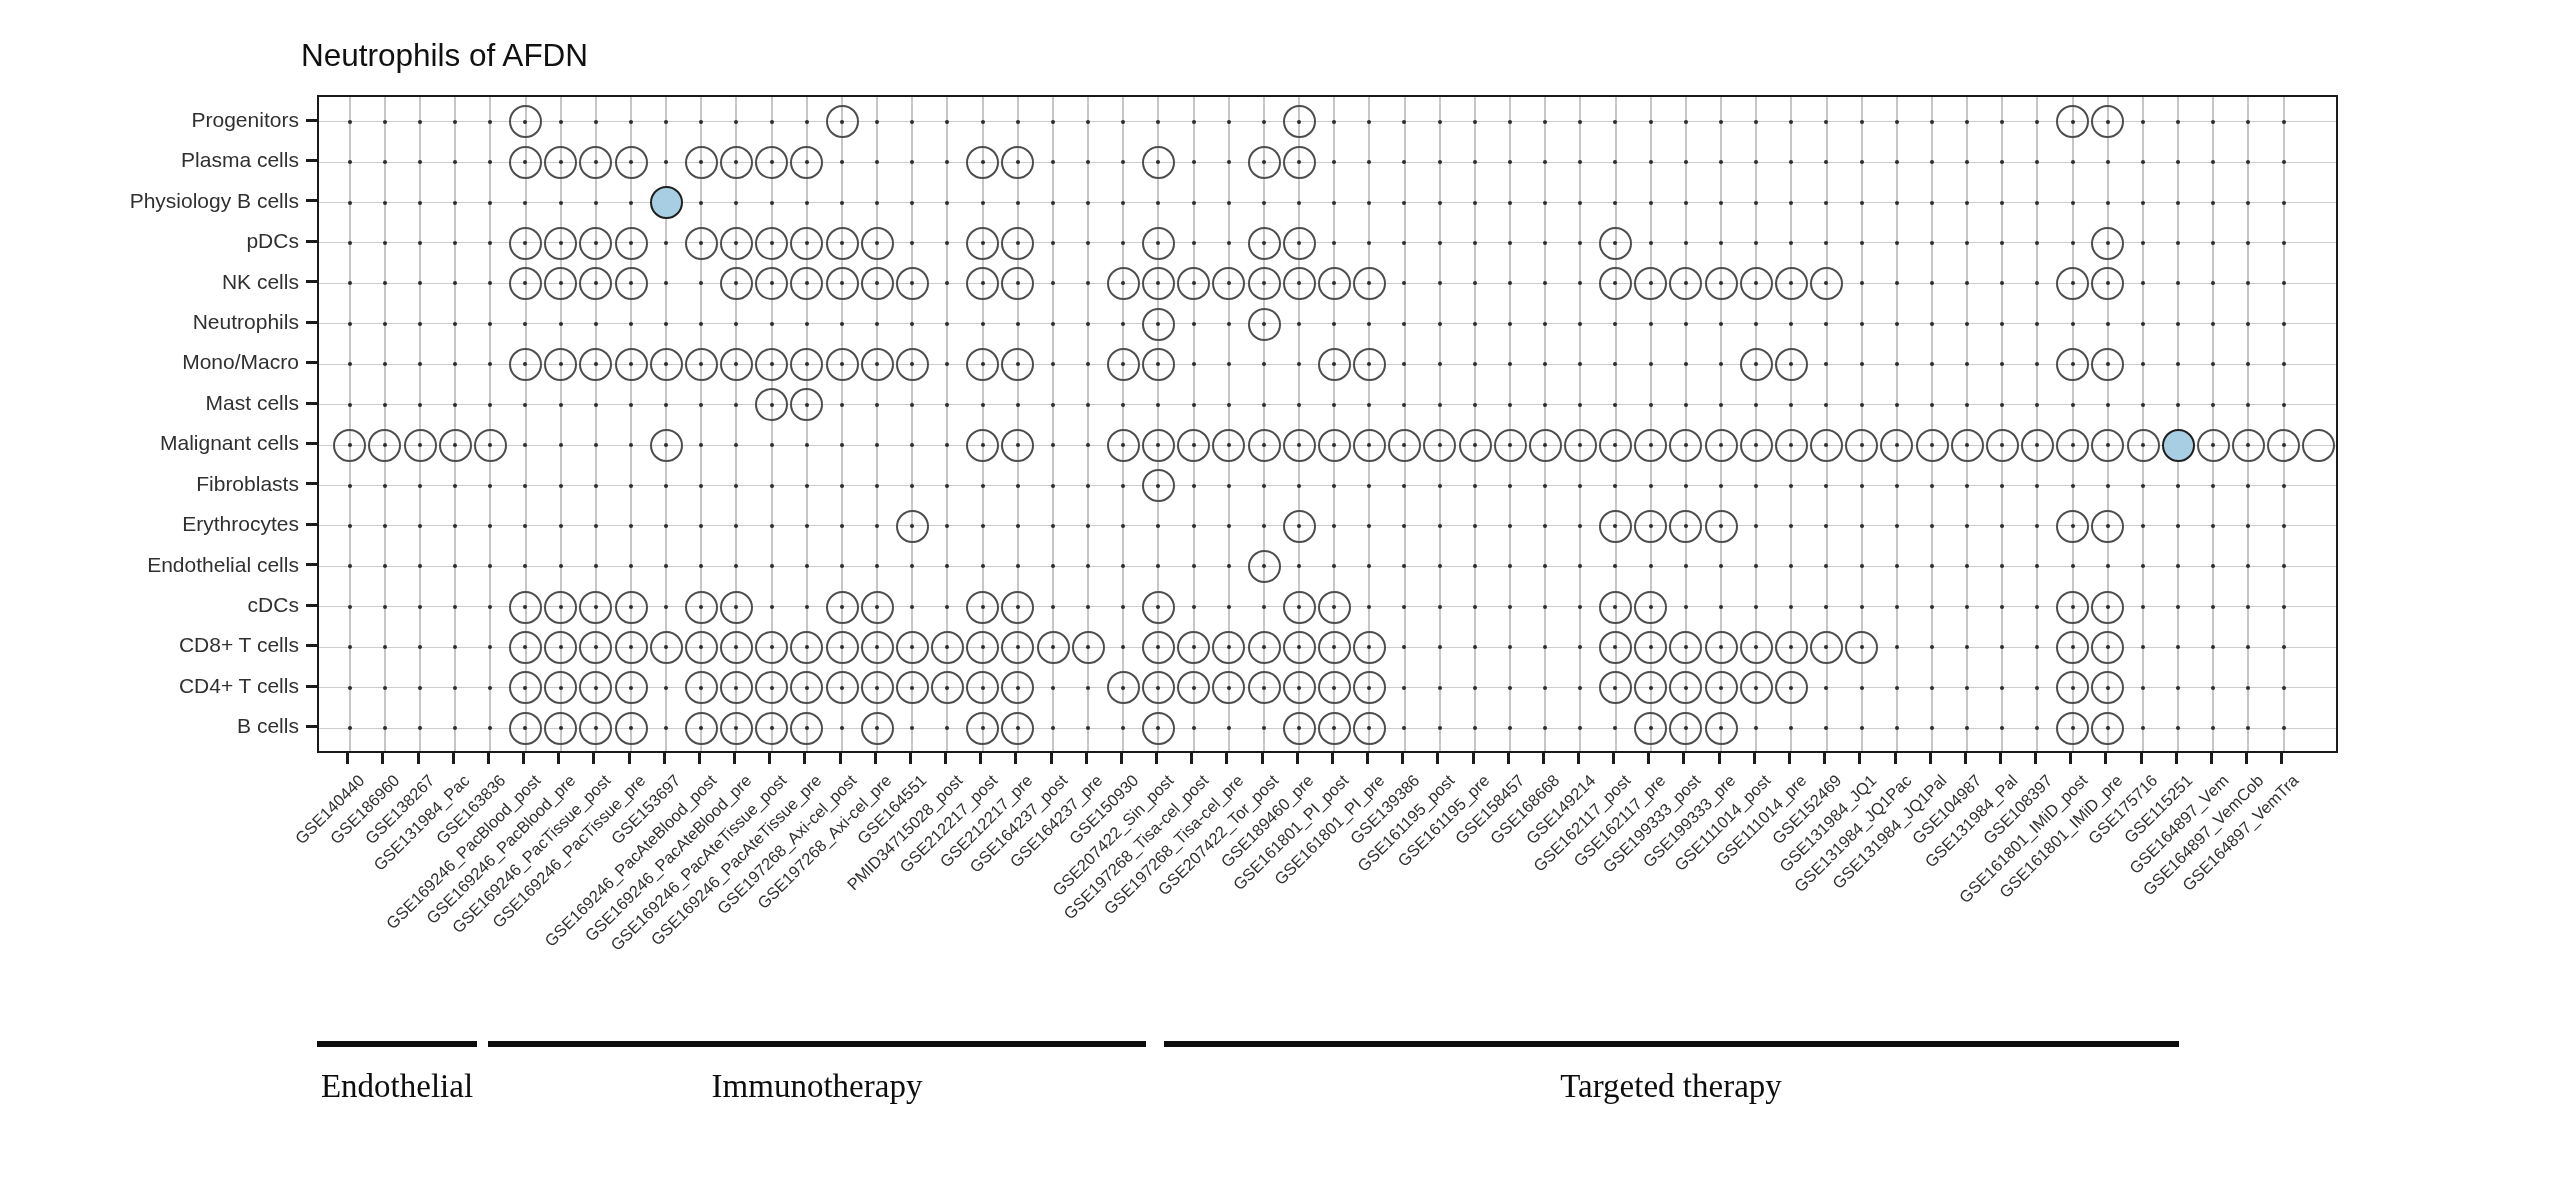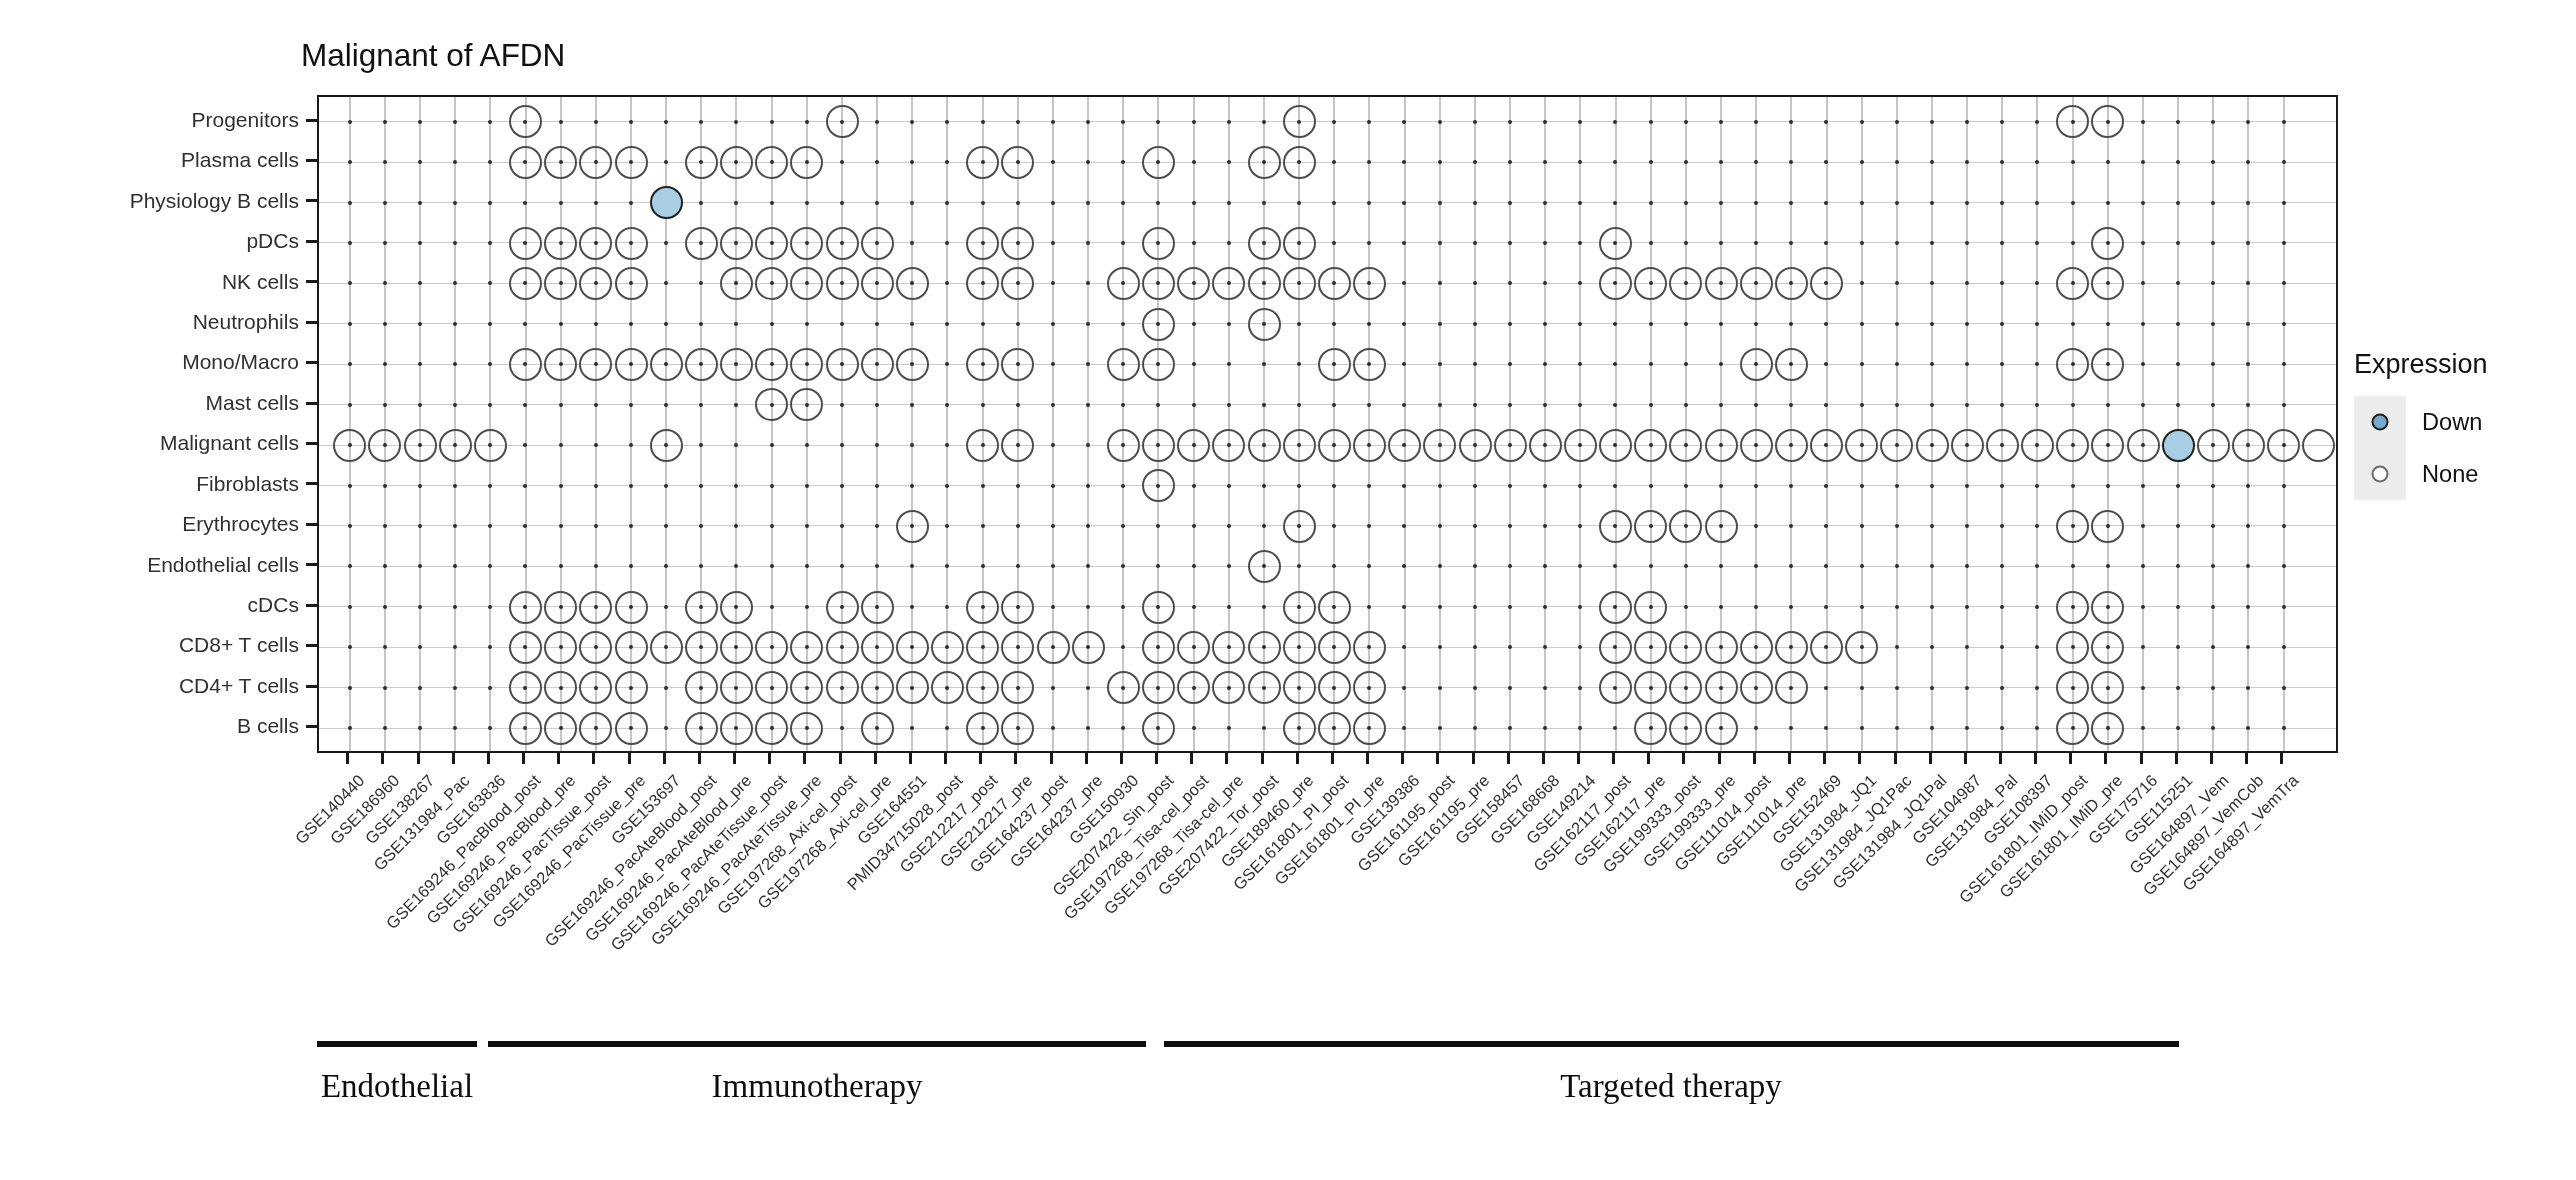--- a/index.html
+++ b/index.html
@@ -27,21 +27,21 @@
           width:17px;height:17px;border-radius:50%;box-sizing:border-box;}
   .keydot.down{background:#74aacf;border:2.1px solid #1f1f1f;}
   .keydot.none{background:#ffffff;border:2.1px solid #6a6a6a;}
   .keylab{position:absolute;left:68px;top:50%;transform:translateY(-50%);font-size:23.6px;color:#111;white-space:nowrap;}
   .keyrow{position:relative;width:215px;height:52px;}
 </style>
 </head>
 <body>
 
 <div id="canvas">
-  <div id="chart-title">Malignant of AFDN</div>
+  <div id="chart-title">Neutrophils of AFDN</div>
 
   <div id="plot">
       <div class="vgrid" style="left:30px"></div>
       <div class="vgrid" style="left:65px"></div>
       <div class="vgrid" style="left:100px"></div>
       <div class="vgrid" style="left:135px"></div>
       <div class="vgrid" style="left:170px"></div>
       <div class="vgrid" style="left:206px"></div>
       <div class="vgrid" style="left:241px"></div>
       <div class="vgrid" style="left:276px"></div>
@@ -1401,29 +1401,14 @@
 
   <div id="group-annotations">
       <div class="gbar" style="left:317px;width:160px"></div>
       <div class="glab" style="left:111px">Endothelial</div>
       <div class="gbar" style="left:488px;width:658px"></div>
       <div class="glab" style="left:531px">Immunotherapy</div>
       <div class="gbar" style="left:1164px;width:1015px"></div>
       <div class="glab" style="left:1385px">Targeted therapy</div>
     </div>
 
-  <div id="legend">
-    <div id="legend-title">Expression</div>
-    <div class="keyrow">
-      <div class="keybox">
-        <div class="keydot down"></div>
-      </div>
-      <div class="keylab">Down</div>
-    </div>
-    <div class="keyrow">
-      <div class="keybox">
-        <div class="keydot none"></div>
-      </div>
-      <div class="keylab">None</div>
-    </div>
-  </div>
 </div>
 
 
 </body></html>

